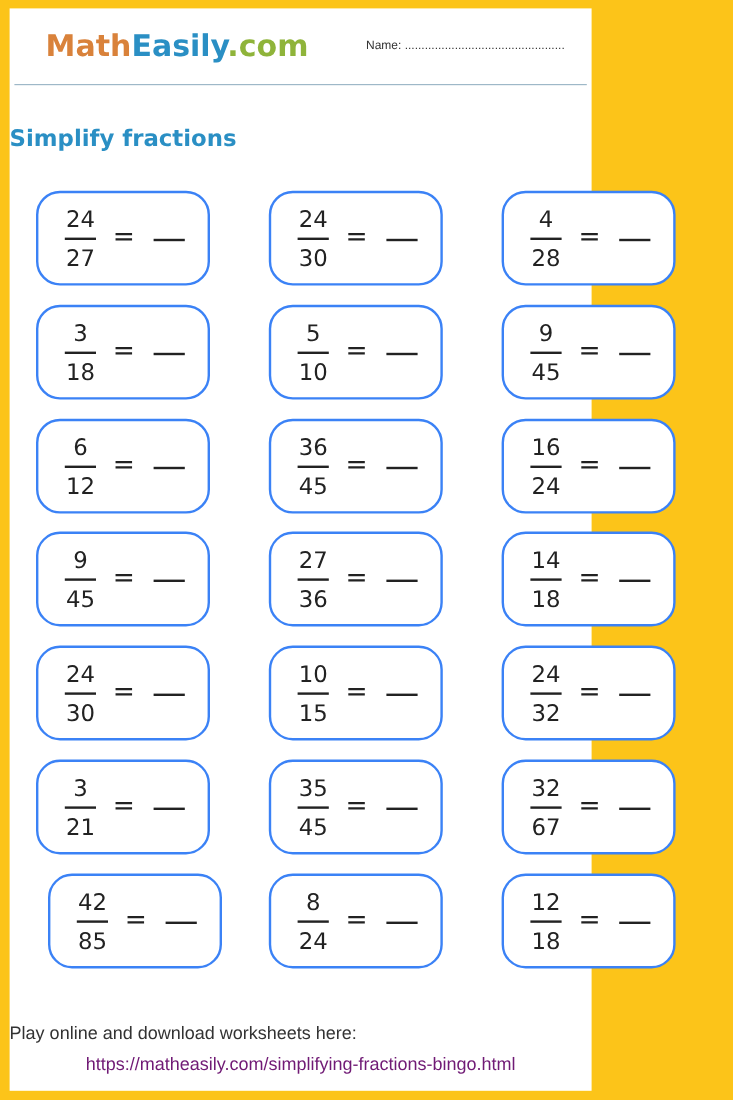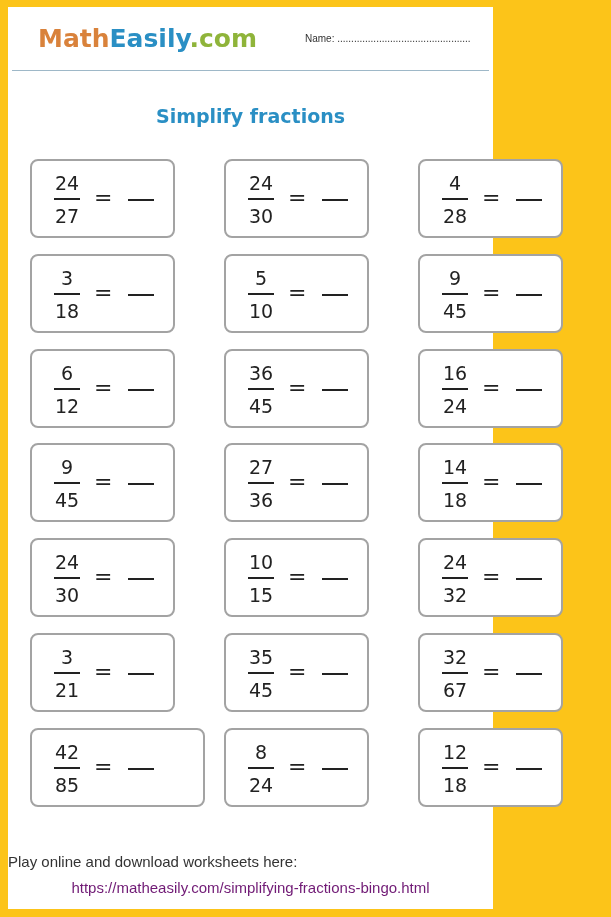--- a/index.html
+++ b/index.html
@@ -4,23 +4,23 @@
 <style>
   html,body{margin:0;padding:0;}
   body{width:611px;height:917px;background:#fcc419;position:relative;overflow:hidden;font-family:"DejaVu Sans","Liberation Sans",sans-serif;}
   .page{position:absolute;left:8px;top:7px;width:485px;height:902px;background:#fff;}
   .logo{position:absolute;left:30px;top:17px;font-size:25px;font-weight:bold;letter-spacing:0px;font-family:"DejaVu Sans",sans-serif;}
   .logo .a{color:#d9823b;}
   .logo .b{color:#2a8fc4;}
   .logo .c{color:#8fb43a;}
   .name{position:absolute;left:297px;top:26px;font-size:10px;color:#333;font-family:"Liberation Sans",sans-serif;}
   .rule{position:absolute;left:4px;right:4px;top:63px;height:1px;background:#9eb8c8;}
-  .title{position:absolute;left:0;right:0;top:98px;text-align:center;font-size:19px;font-weight:bold;color:#2a8fc4;font-family:"DejaVu Sans",sans-serif;}
+  .title{position:absolute;left:0;right:0;top:98px;text-align:left;font-size:19px;font-weight:bold;color:#2a8fc4;font-family:"DejaVu Sans",sans-serif;}
   .grid{position:absolute;left:22px;top:152px;}
-  .card{position:absolute;width:141px;height:75px;border:2px solid #a3a3a3;border-radius:8px;background:#fff;box-sizing:content-box;}
+  .card{position:absolute;width:141px;height:75px;border:2px solid #3b82f6;border-radius:20px;background:#fff;box-sizing:content-box;}
   .frac{position:absolute;left:18px;top:10px;width:34px;text-align:center;font-family:"DejaVu Sans",sans-serif;font-size:19px;color:#222;}
   .num{display:block;height:24px;line-height:24px;}
   .bar{display:block;height:2px;background:#222;margin:3px 4px 4px 4px;}
   .den{display:block;height:24px;line-height:24px;}
   .eq{position:absolute;left:62px;top:24px;font-size:22px;color:#222;font-family:"DejaVu Sans",sans-serif;}
   .blank{position:absolute;left:96px;top:38px;width:26px;height:2px;background:#222;}
   .foot1{position:absolute;left:0;right:0;top:846px;text-align:left;font-size:15px;color:#333;font-family:"Liberation Sans",sans-serif;}
   .foot2{position:absolute;left:0;right:0;top:872px;text-align:center;font-size:15px;color:#701a75;font-family:"Liberation Sans",sans-serif;text-decoration:none;}
 </style>
 </head>
@@ -190,21 +190,21 @@
       </div>
       <div class="card" style="left: 388px; top: 474px;">
         <div class="frac">
           <span class="num">32</span>
           <span class="bar"></span>
           <span class="den">67</span>
         </div>
         <div class="eq">=</div>
         <div class="blank"></div>
       </div>
-      <div class="card" style="left: 0px; top: 569px; padding-left: 30px;">
+      <div class="card" style="left: 10px; top: 569px;">
         <div class="frac">
           <span class="num">42</span>
           <span class="bar"></span>
           <span class="den">85</span>
         </div>
         <div class="eq">=</div>
         <div class="blank"></div>
       </div>
       <div class="card" style="left: 194px; top: 569px;">
         <div class="frac">

